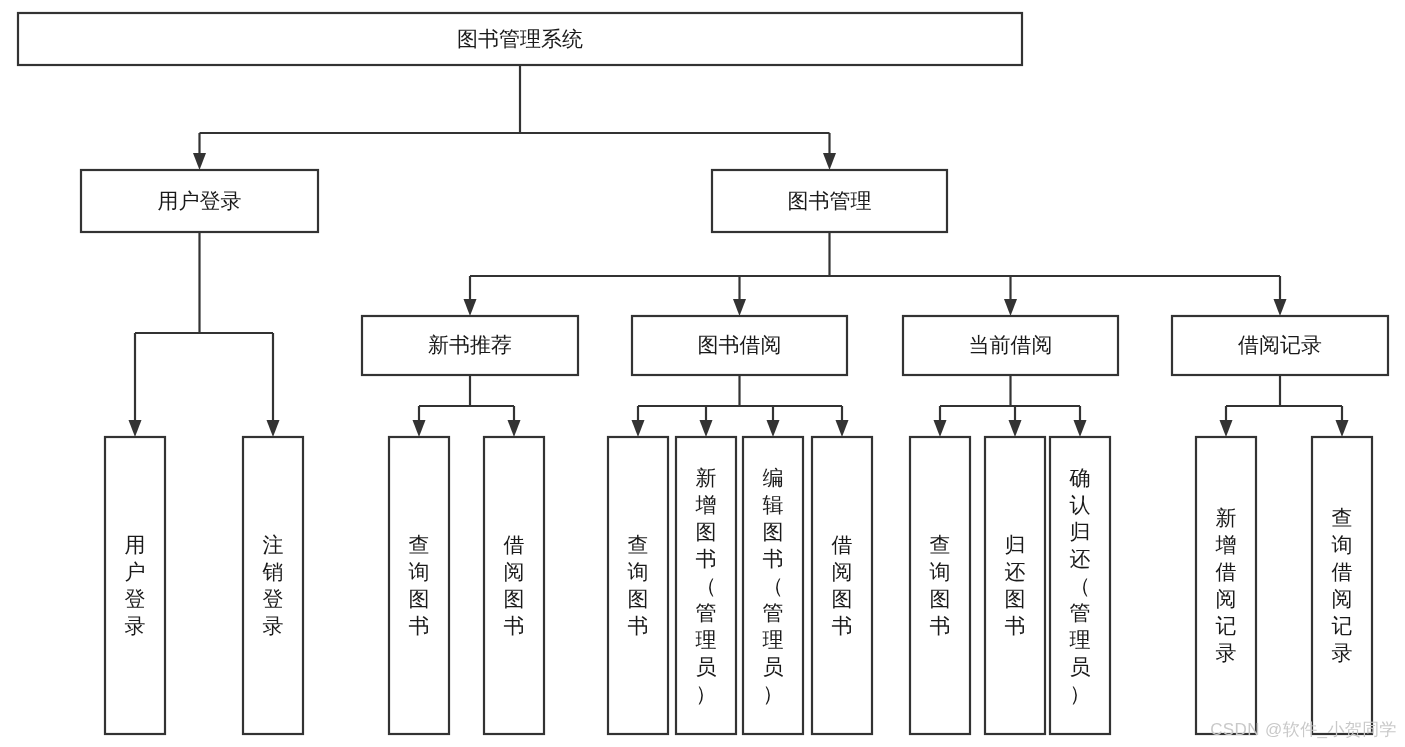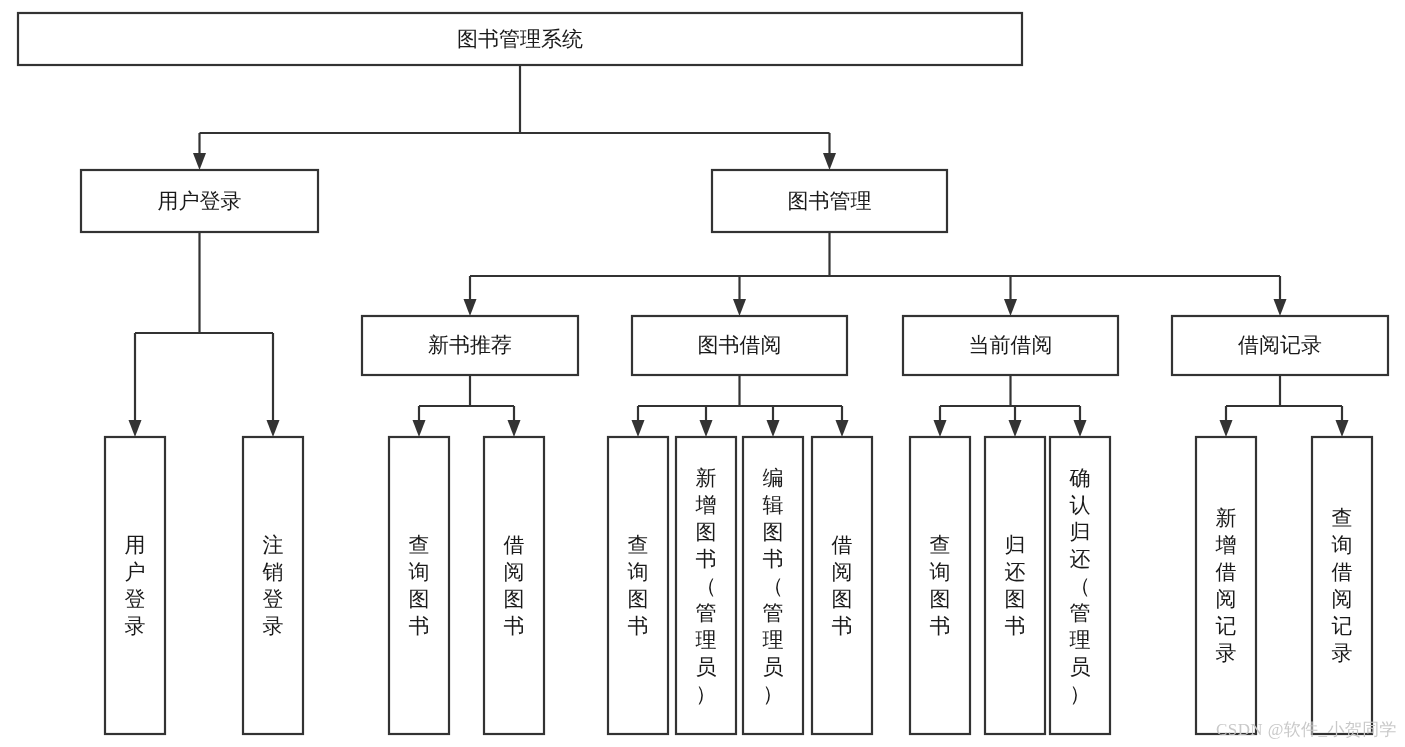--- a/index.html
+++ b/index.html
@@ -12,21 +12,21 @@
   .node-box{fill:#ffffff;stroke:#333333;stroke-width:2.2;}
   .node-label-h{
     font-family:"Liberation Sans","DejaVu Sans",sans-serif;
     font-size:21px;fill:#1a1a1a;
     text-anchor:middle;dominant-baseline:middle;
   }
   .conn{stroke:#333333;stroke-width:2.2;fill:none;}
   .arrow-head{fill:#333333;stroke:none;}
   .watermark{
     position:absolute;right:8px;bottom:6px;
-    font-family:Liberation Serif, serif;
+    font-family:Liberation Sans, sans-serif;
     font-size:17px;color:#c9c9c9;letter-spacing:.4px;
     white-space:nowrap;user-select:none;
   }
 </style>
 </head>
 <body>
 
 <svg id="diagram" viewBox="0 0 1405 747" xmlns="http://www.w3.org/2000/svg">
   <g id="connector-layer">
       <g>

